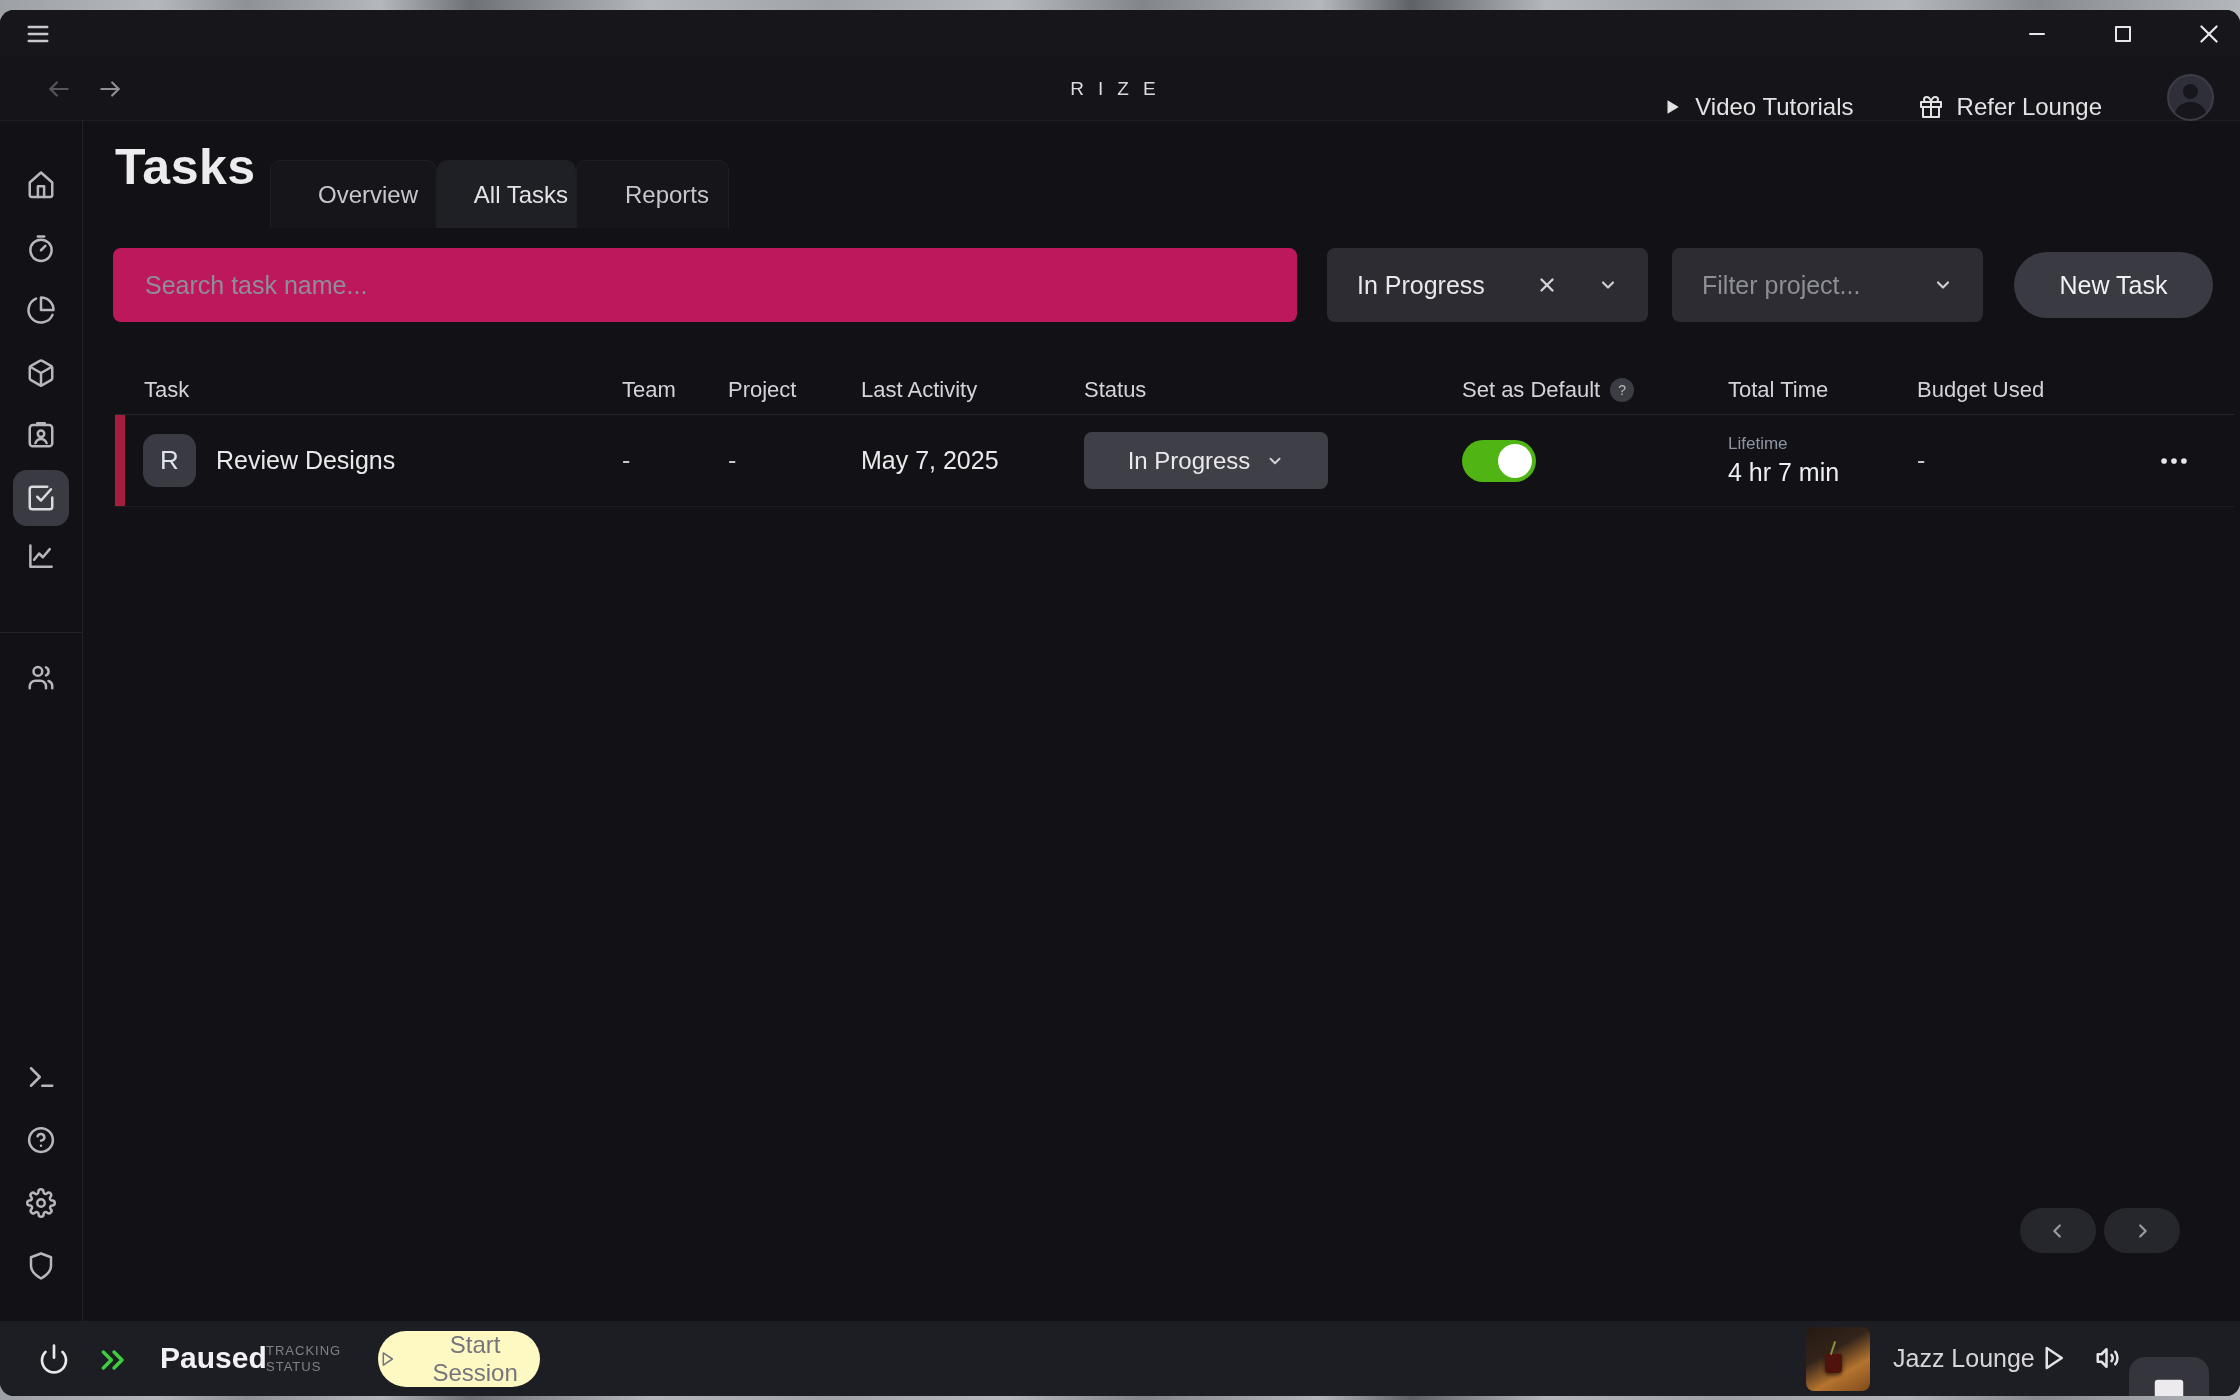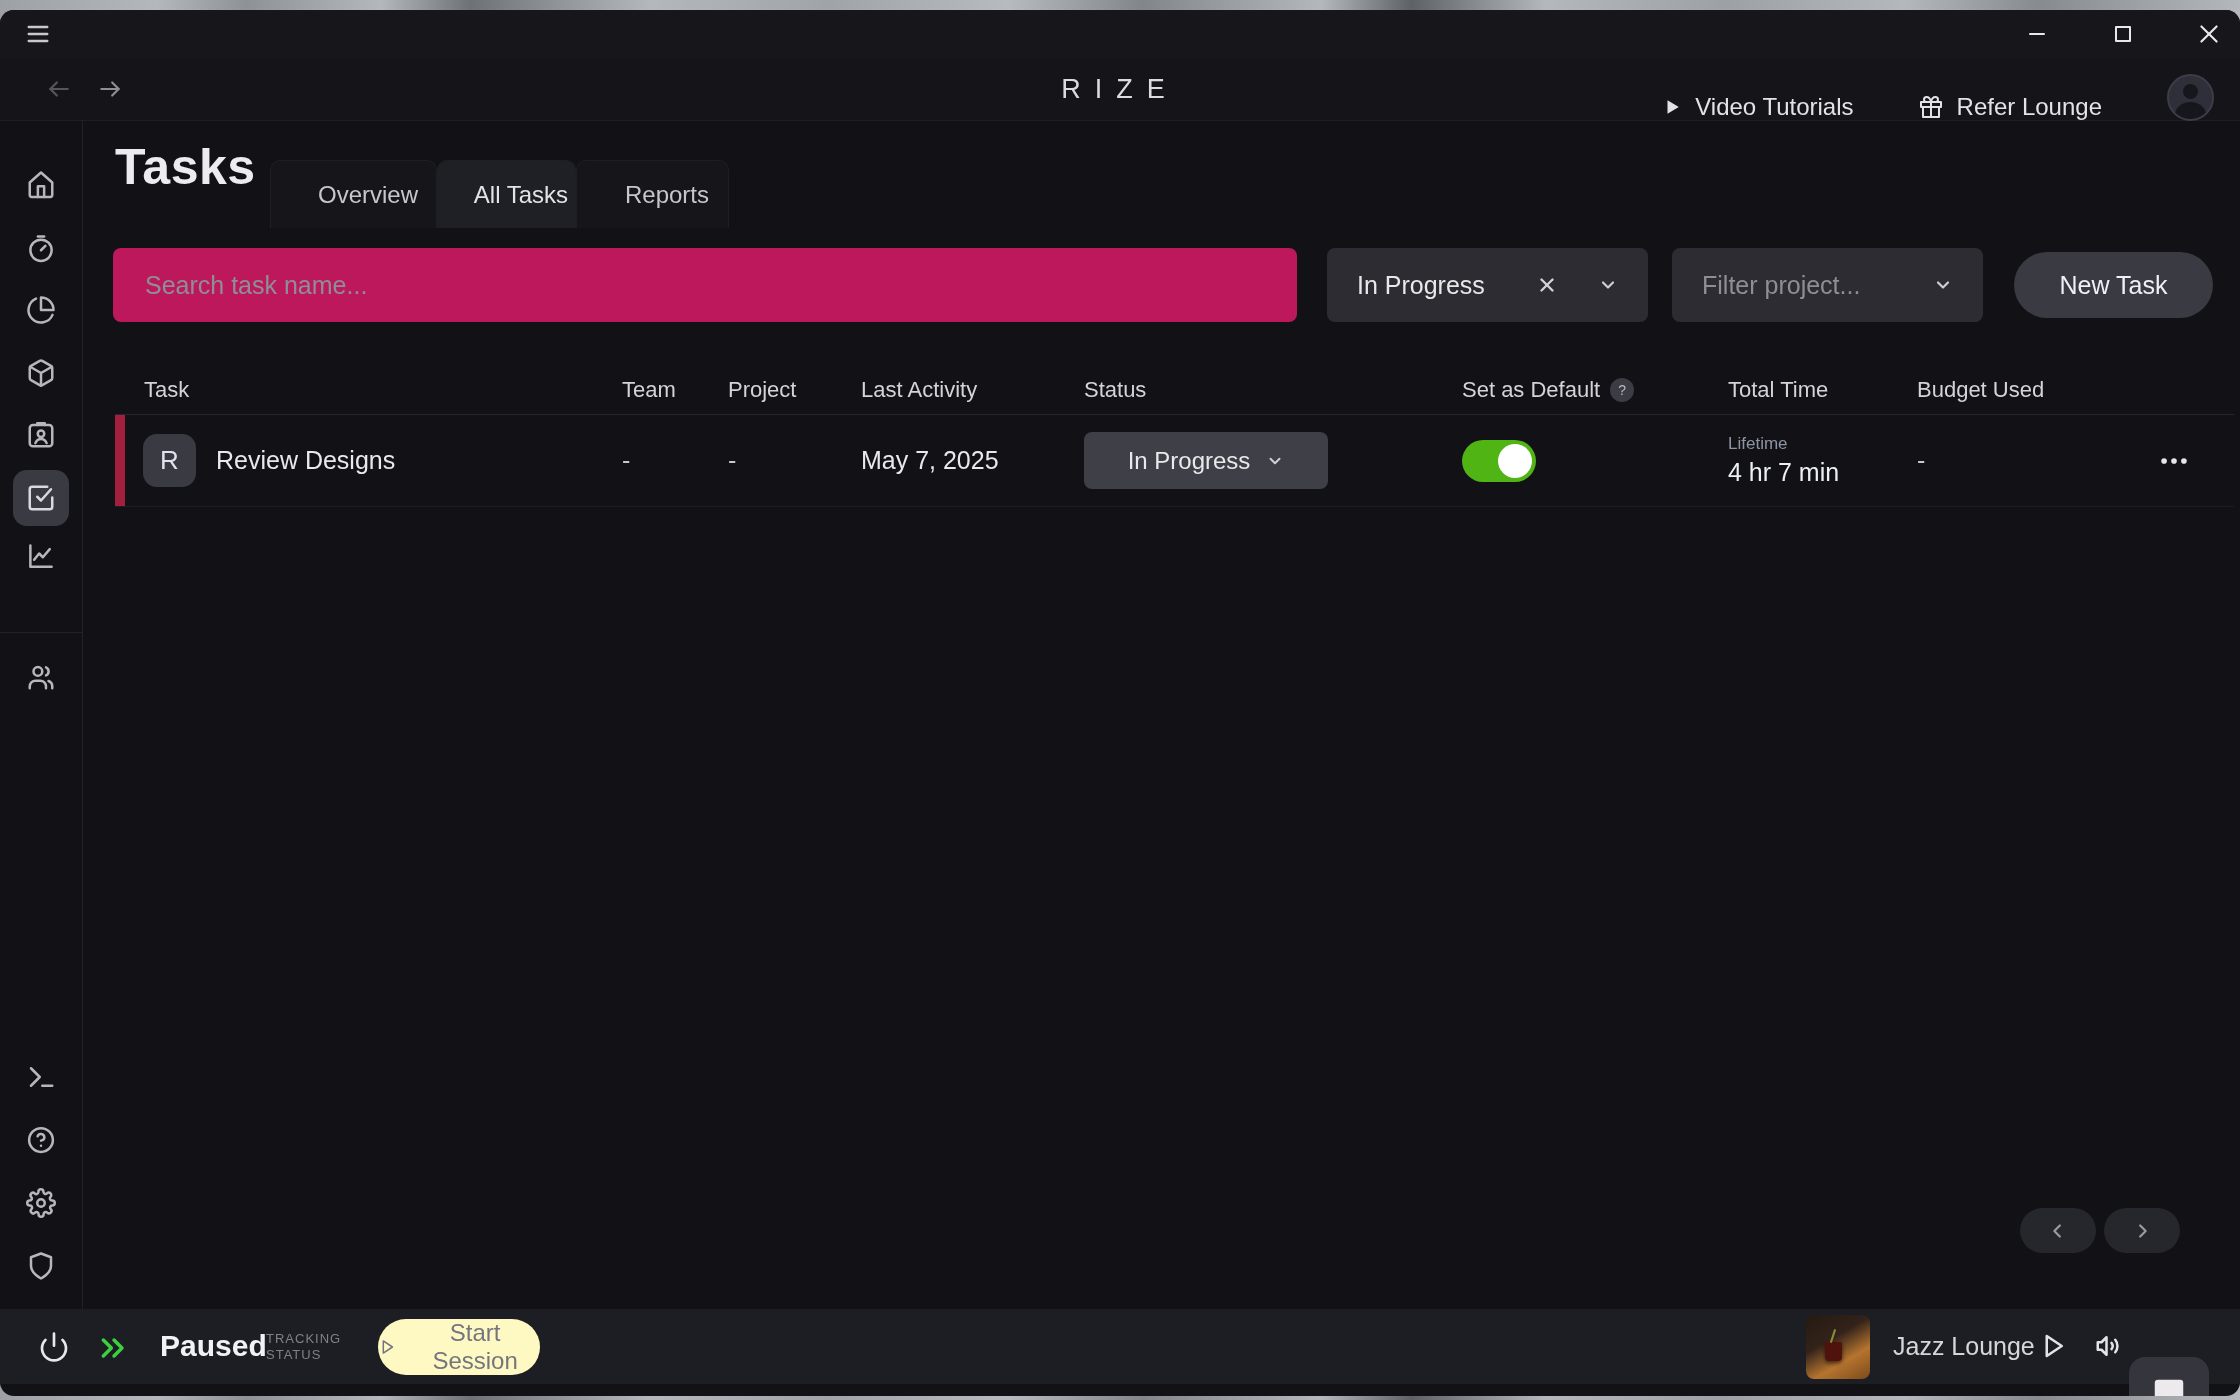--- a/index.html
+++ b/index.html
@@ -21,21 +21,21 @@
   .hamburger { position:absolute; left:24px; top:10px; width:28px; height:28px; color:#c9c9cd; cursor:pointer; }
   .win-controls { position:absolute; right:18px; top:0; height:47px; display:flex; align-items:center; gap:60px; color:#e8e8ea; }
   .win-btn { width:26px; height:26px; display:flex; align-items:center; justify-content:center; cursor:pointer; }
 
   
   .appheader { position:absolute; top:47px; left:0; right:0; height:64px; background:#151519; border-bottom:1px solid #1e1e24; }
   .nav-arrow { position:absolute; top:19px; width:30px; height:26px; }
   .nav-back { left:44px; color:#55555c; }
   .nav-fwd { left:95px; color:#8e8e94; }
   .logo { position:absolute; top:0; left:0; right:0; height:64px; display:flex; align-items:center; justify-content:center;
-          font-size:27px; letter-spacing:14px; color:#dcdcdf; font-weight:400; }
+          font-size:19px; letter-spacing:14px; color:#dcdcdf; font-weight:400; }
   .header-right { position:absolute; right:26px; top:0; height:64px; display:flex; align-items:flex-end; gap:65px; }
   .header-link { display:flex; align-items:center; gap:14px; font-size:24px; color:#e3e3e6; cursor:pointer; }
   .avatar { width:47px; height:47px; border-radius:50%; background:#2f2f39; border:2px solid #3d3d49; position:relative; overflow:hidden; cursor:pointer; }
   .avatar::before { content:""; position:absolute; top:8px; left:14px; width:15px; height:15px; border-radius:50%; background:#16161c; }
   .avatar::after { content:""; position:absolute; top:26px; left:6px; width:31px; height:26px; border-radius:50% 50% 0 0; background:#16161c; }
 
   
   .sidebar { position:absolute; top:111px; left:0; bottom:75px; width:83px; border-right:1px solid #222228; }
   .side-icon { position:absolute; left:13px; width:56px; height:56px; display:flex; align-items:center; justify-content:center;
                color:#b6b6bc; border-radius:14px; cursor:pointer; }
@@ -87,21 +87,21 @@
   .time-label { font-size:17px; color:#8d94a4; margin-bottom:4px; }
   .time-value { font-size:25px; color:#eceff3; }
   .row-menu { display:flex; justify-content:center; color:#e6e6e9; cursor:pointer; }
 
   
   .pager { position:absolute; top:1198px; left:2020px; display:flex; gap:8px; }
   .pager-btn { width:76px; height:45px; border-radius:23px; background:#26262d; border:none; color:#9a9aa2;
                display:flex; align-items:center; justify-content:center; cursor:pointer; }
 
   
-  .bottombar { position:absolute; left:0; right:0; bottom:12px; height:75px; background:#1d1d24; }
+  .bottombar { position:absolute; left:0; right:0; bottom:0; height:75px; background:#1d1d24; }
   .power-icon { position:absolute; left:38px; top:22px; width:32px; height:32px; color:#e8e8ea; cursor:pointer; }
   .expand-icon { position:absolute; left:98px; top:23px; width:32px; height:32px; color:#3ecf3e; cursor:pointer; }
   .paused-label { position:absolute; left:160px; top:20px; font-size:30px; font-weight:700; color:#f2f2f5; }
   .tracking-label { position:absolute; left:266px; top:22px; font-size:13px; line-height:1.2; letter-spacing:1px; color:#808089; }
   .start-session { position:absolute; left:378px; top:10px; width:162px; height:56px; border-radius:28px; background:#fef9c3; border:none;
                    color:#75757e; font-size:24px; display:flex; align-items:center; justify-content:center; gap:14px; cursor:pointer; }
   .album { position:absolute; left:1806px; top:6px; width:64px; height:64px; border-radius:8px; overflow:hidden;
            background:linear-gradient(150deg,#241a12 0%,#33231a 38%,#b5742f 68%,#7d4a1b 100%); }
   .album::before { content:""; position:absolute; left:19px; top:27px; width:17px; height:19px; border-radius:2px 2px 4px 4px; background:#4f120d; box-shadow:0 2px 4px rgba(0,0,0,.6); }
   .album::after { content:""; position:absolute; left:26px; top:14px; width:2px; height:14px; background:#8a8f3a; transform:rotate(18deg); }

